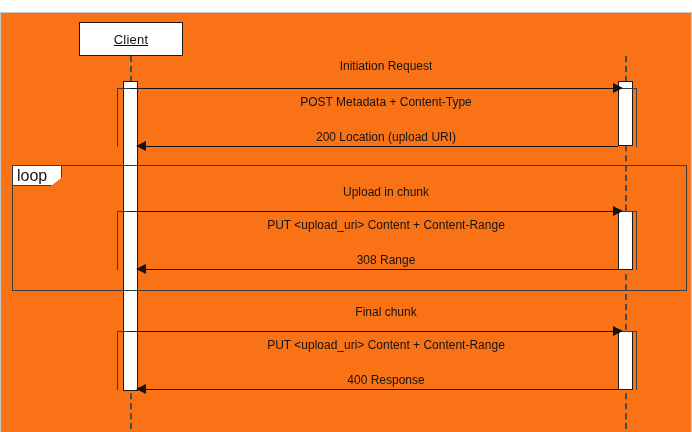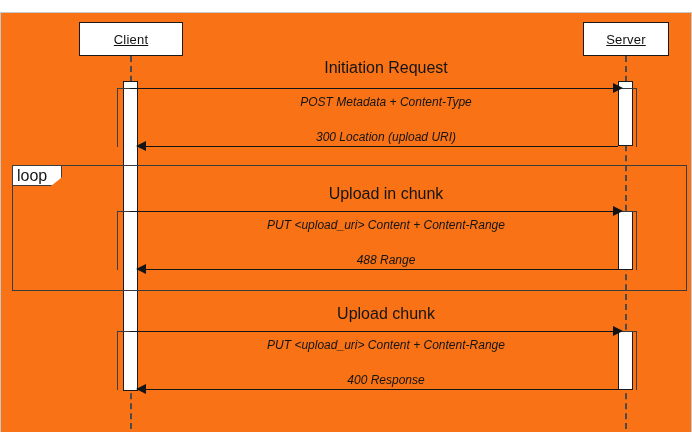--- a/index.html
+++ b/index.html
@@ -81,25 +81,24 @@
     border-bottom: 5px solid transparent;
     border-left: 10px solid #141414;
   }
   .msg-label {
     position: absolute;
     font-size: 12px;
     color: #141414;
     text-align: right;
     white-space: nowrap;
     transform: translateX(-50%);
-    font-style: italic;
   }
   .group-title {
     position: absolute;
-    font-size: 16px;
+    font-size: 12px;
     color: #141414;
     text-align: center;
     white-space: nowrap;
     transform: translateX(-50%);
   }
 
   
   .loop-frame {
     position: absolute;
     border: 1.6px solid #3c3c3c;
@@ -124,23 +123,20 @@
 </style>
 </head>
 <body>
 
 <div id="canvas">
 
   <div class="actor-box" style="left:78px; top:9px; width:104px; height:34px;">
     <span class="actor-label">Client</span>
   </div>
 
-  <div class="actor-box" style="left:582px; top:9px; width:86px; height:34px;">
-    <span class="actor-label">Server</span>
-  </div>
 
   <div class="lifeline" style="left:129px; top:43px; height:383px;"></div>
   <div class="lifeline" style="left:624px; top:43px; height:383px;"></div>
 
   <div class="activation" style="left:122px; top:68px; width:15px; height:310px;"></div>
 
   <div class="activation" style="left:617px; top:68px; width:15px; height:65px;"></div>
   <div class="activation" style="left:617px; top:198px; width:15px; height:59px;"></div>
   <div class="activation" style="left:617px; top:318px; width:15px; height:59px;"></div>
 
@@ -152,35 +148,35 @@
   <div class="group-title" style="left:385px; top:46px;">Initiation Request</div>
 
   <div class="msgframe" style="left:116px; top:75px; width:520px; height:59px;"></div>
 
   <div class="msg-line" style="left:129px; top:75px; width:487px;"></div>
   <div class="arrowhead right" style="left:612px; top:70px;"></div>
   <div class="msg-label" style="left:385px; top:82px;">POST Metadata + Content-Type</div>
 
   <div class="msg-line" style="left:137px; top:133px; width:480px;"></div>
   <div class="arrowhead left" style="left:135px; top:128px;"></div>
-  <div class="msg-label" style="left:385px; top:117px;">300 Location (upload URI)</div>
+  <div class="msg-label" style="left:385px; top:117px;">200 Location (upload URI)</div>
 
   <div class="group-title" style="left:385px; top:172px;">Upload in chunk</div>
 
   <div class="msgframe" style="left:116px; top:198px; width:520px; height:59px;"></div>
 
   <div class="msg-line" style="left:129px; top:198px; width:487px;"></div>
   <div class="arrowhead right" style="left:612px; top:193px;"></div>
   <div class="msg-label" style="left:385px; top:205px;">PUT &lt;upload_uri&gt; Content + Content-Range</div>
 
   <div class="msg-line" style="left:137px; top:256px; width:480px;"></div>
   <div class="arrowhead left" style="left:135px; top:251px;"></div>
-  <div class="msg-label" style="left:385px; top:240px;">488 Range</div>
+  <div class="msg-label" style="left:385px; top:240px;">308 Range</div>
 
-  <div class="group-title" style="left:385px; top:292px;">Upload chunk</div>
+  <div class="group-title" style="left:385px; top:292px;">Final chunk</div>
 
   <div class="msgframe" style="left:116px; top:318px; width:520px; height:59px;"></div>
 
   <div class="msg-line" style="left:129px; top:318px; width:487px;"></div>
   <div class="arrowhead right" style="left:612px; top:313px;"></div>
   <div class="msg-label" style="left:385px; top:325px;">PUT &lt;upload_uri&gt; Content + Content-Range</div>
 
   <div class="msg-line" style="left:137px; top:376px; width:480px;"></div>
   <div class="arrowhead left" style="left:135px; top:371px;"></div>
   <div class="msg-label" style="left:385px; top:360px;">400 Response</div>

